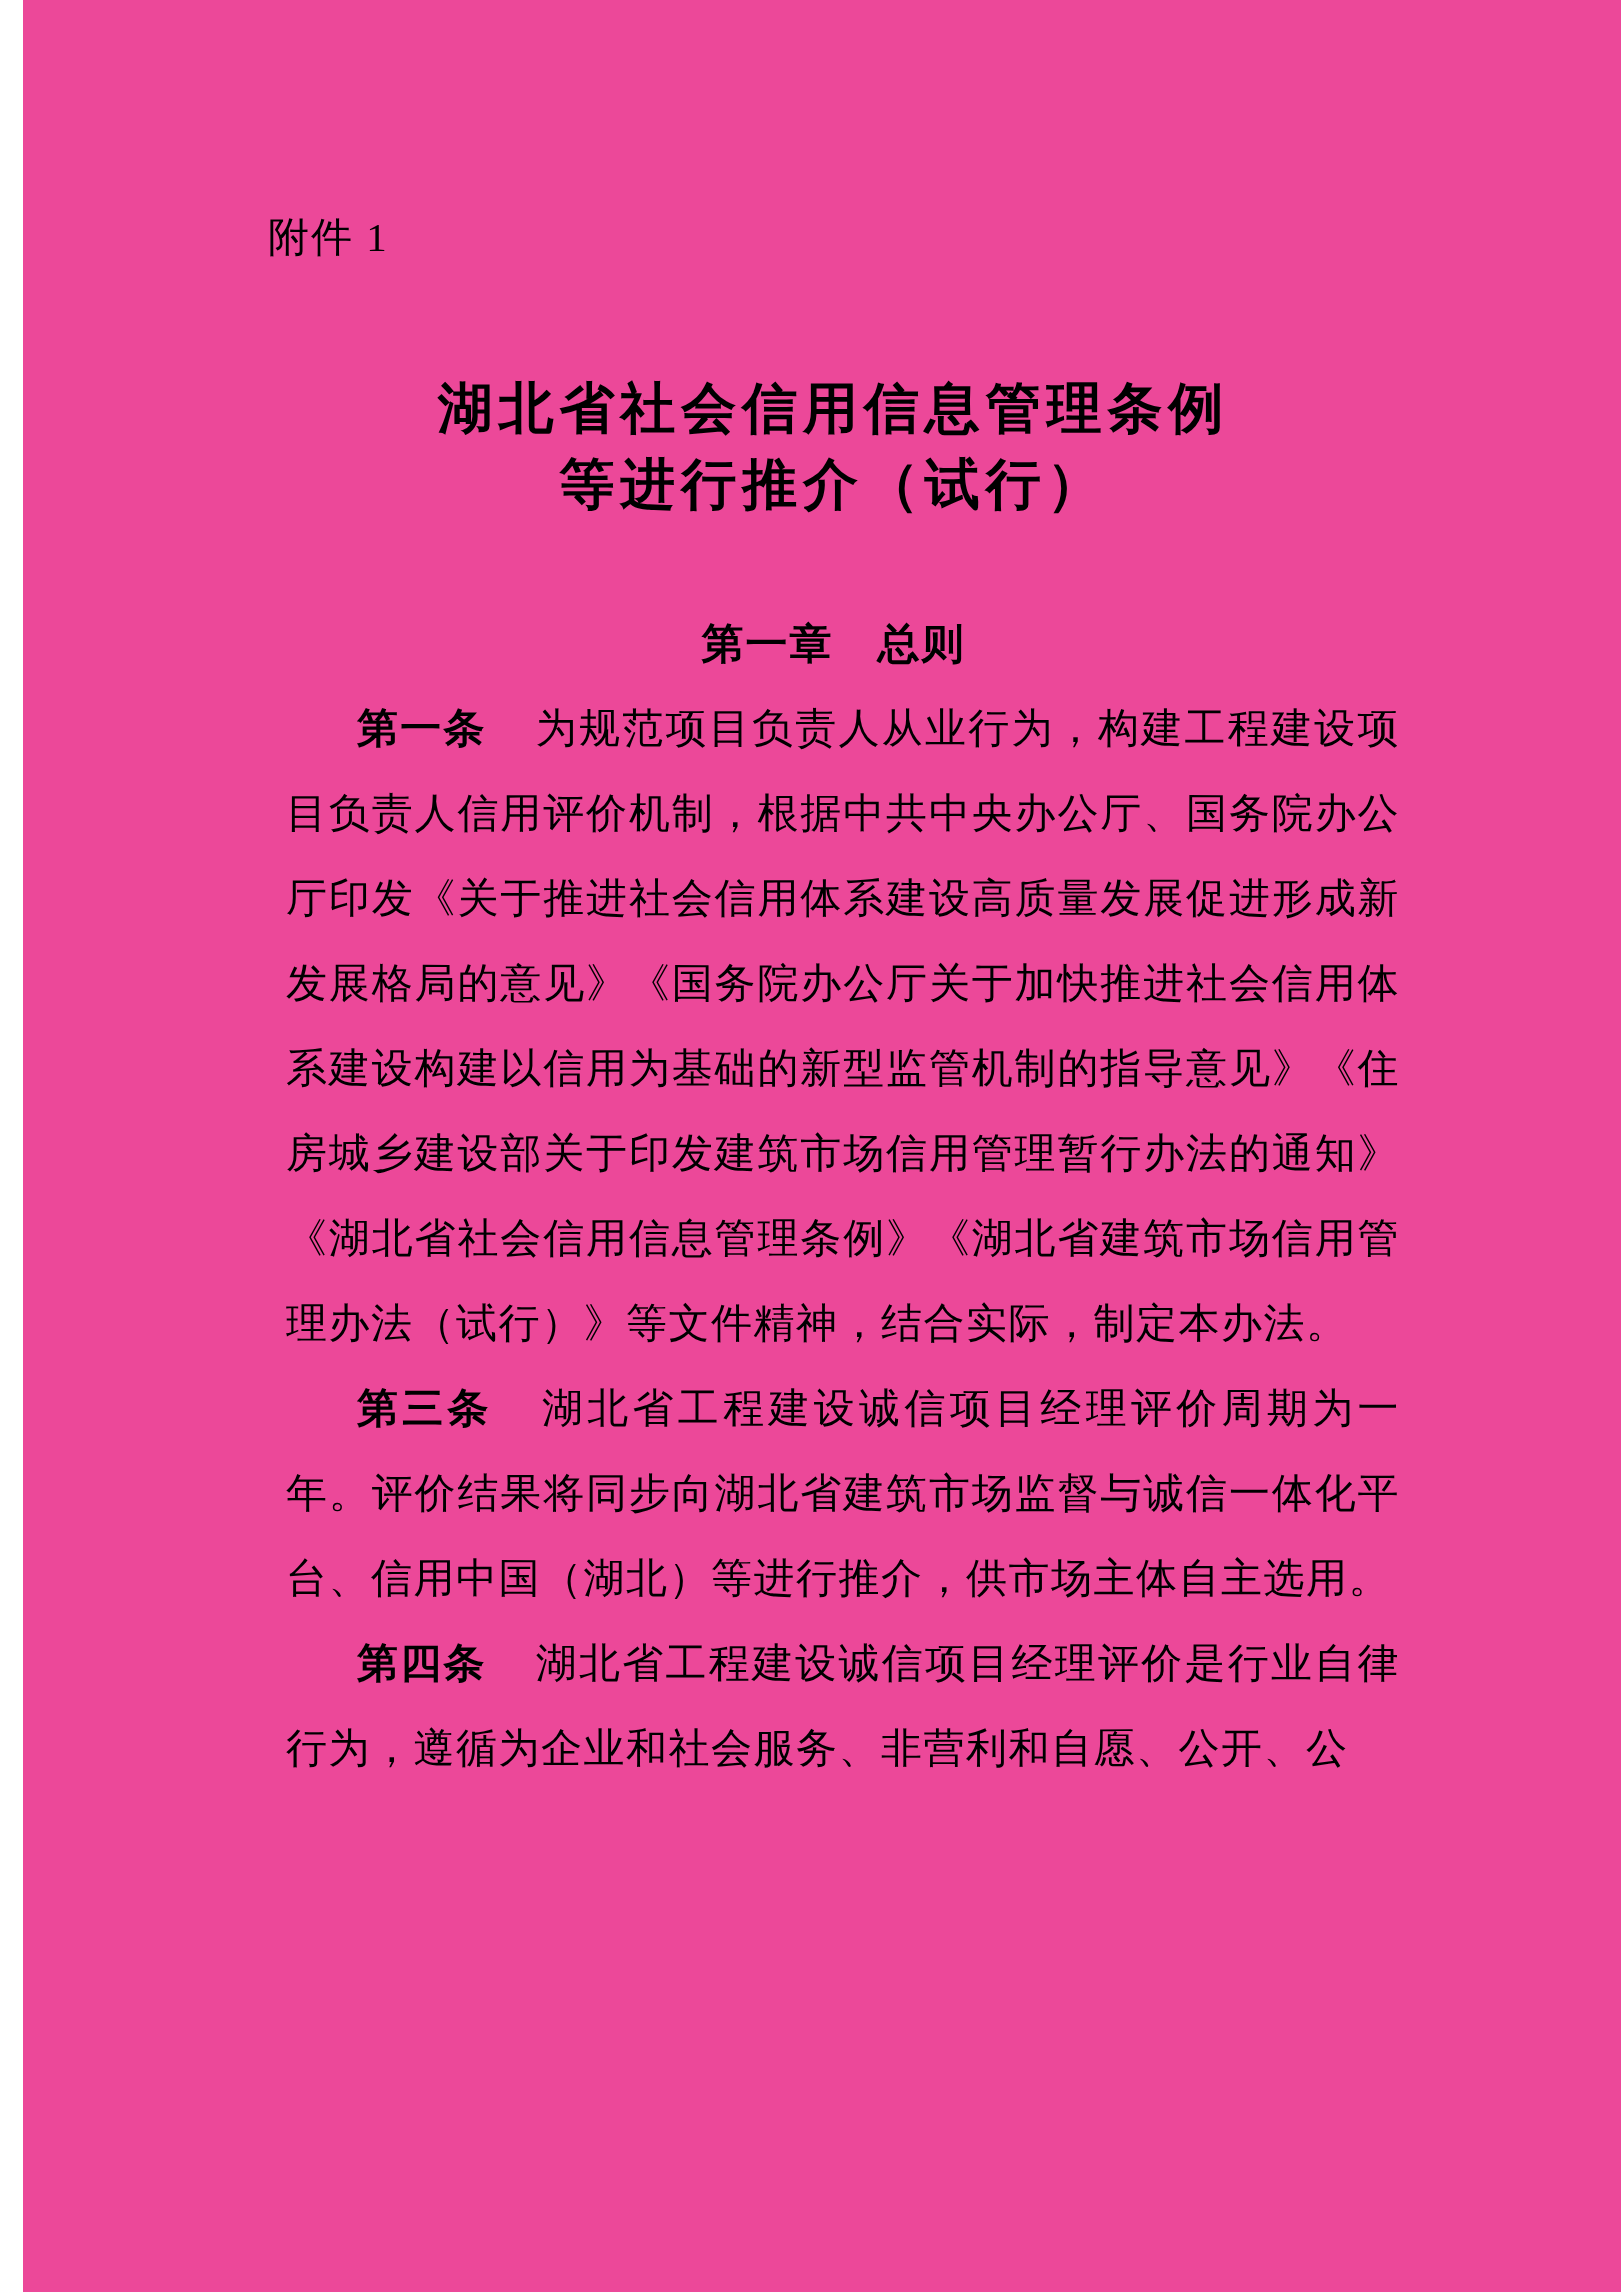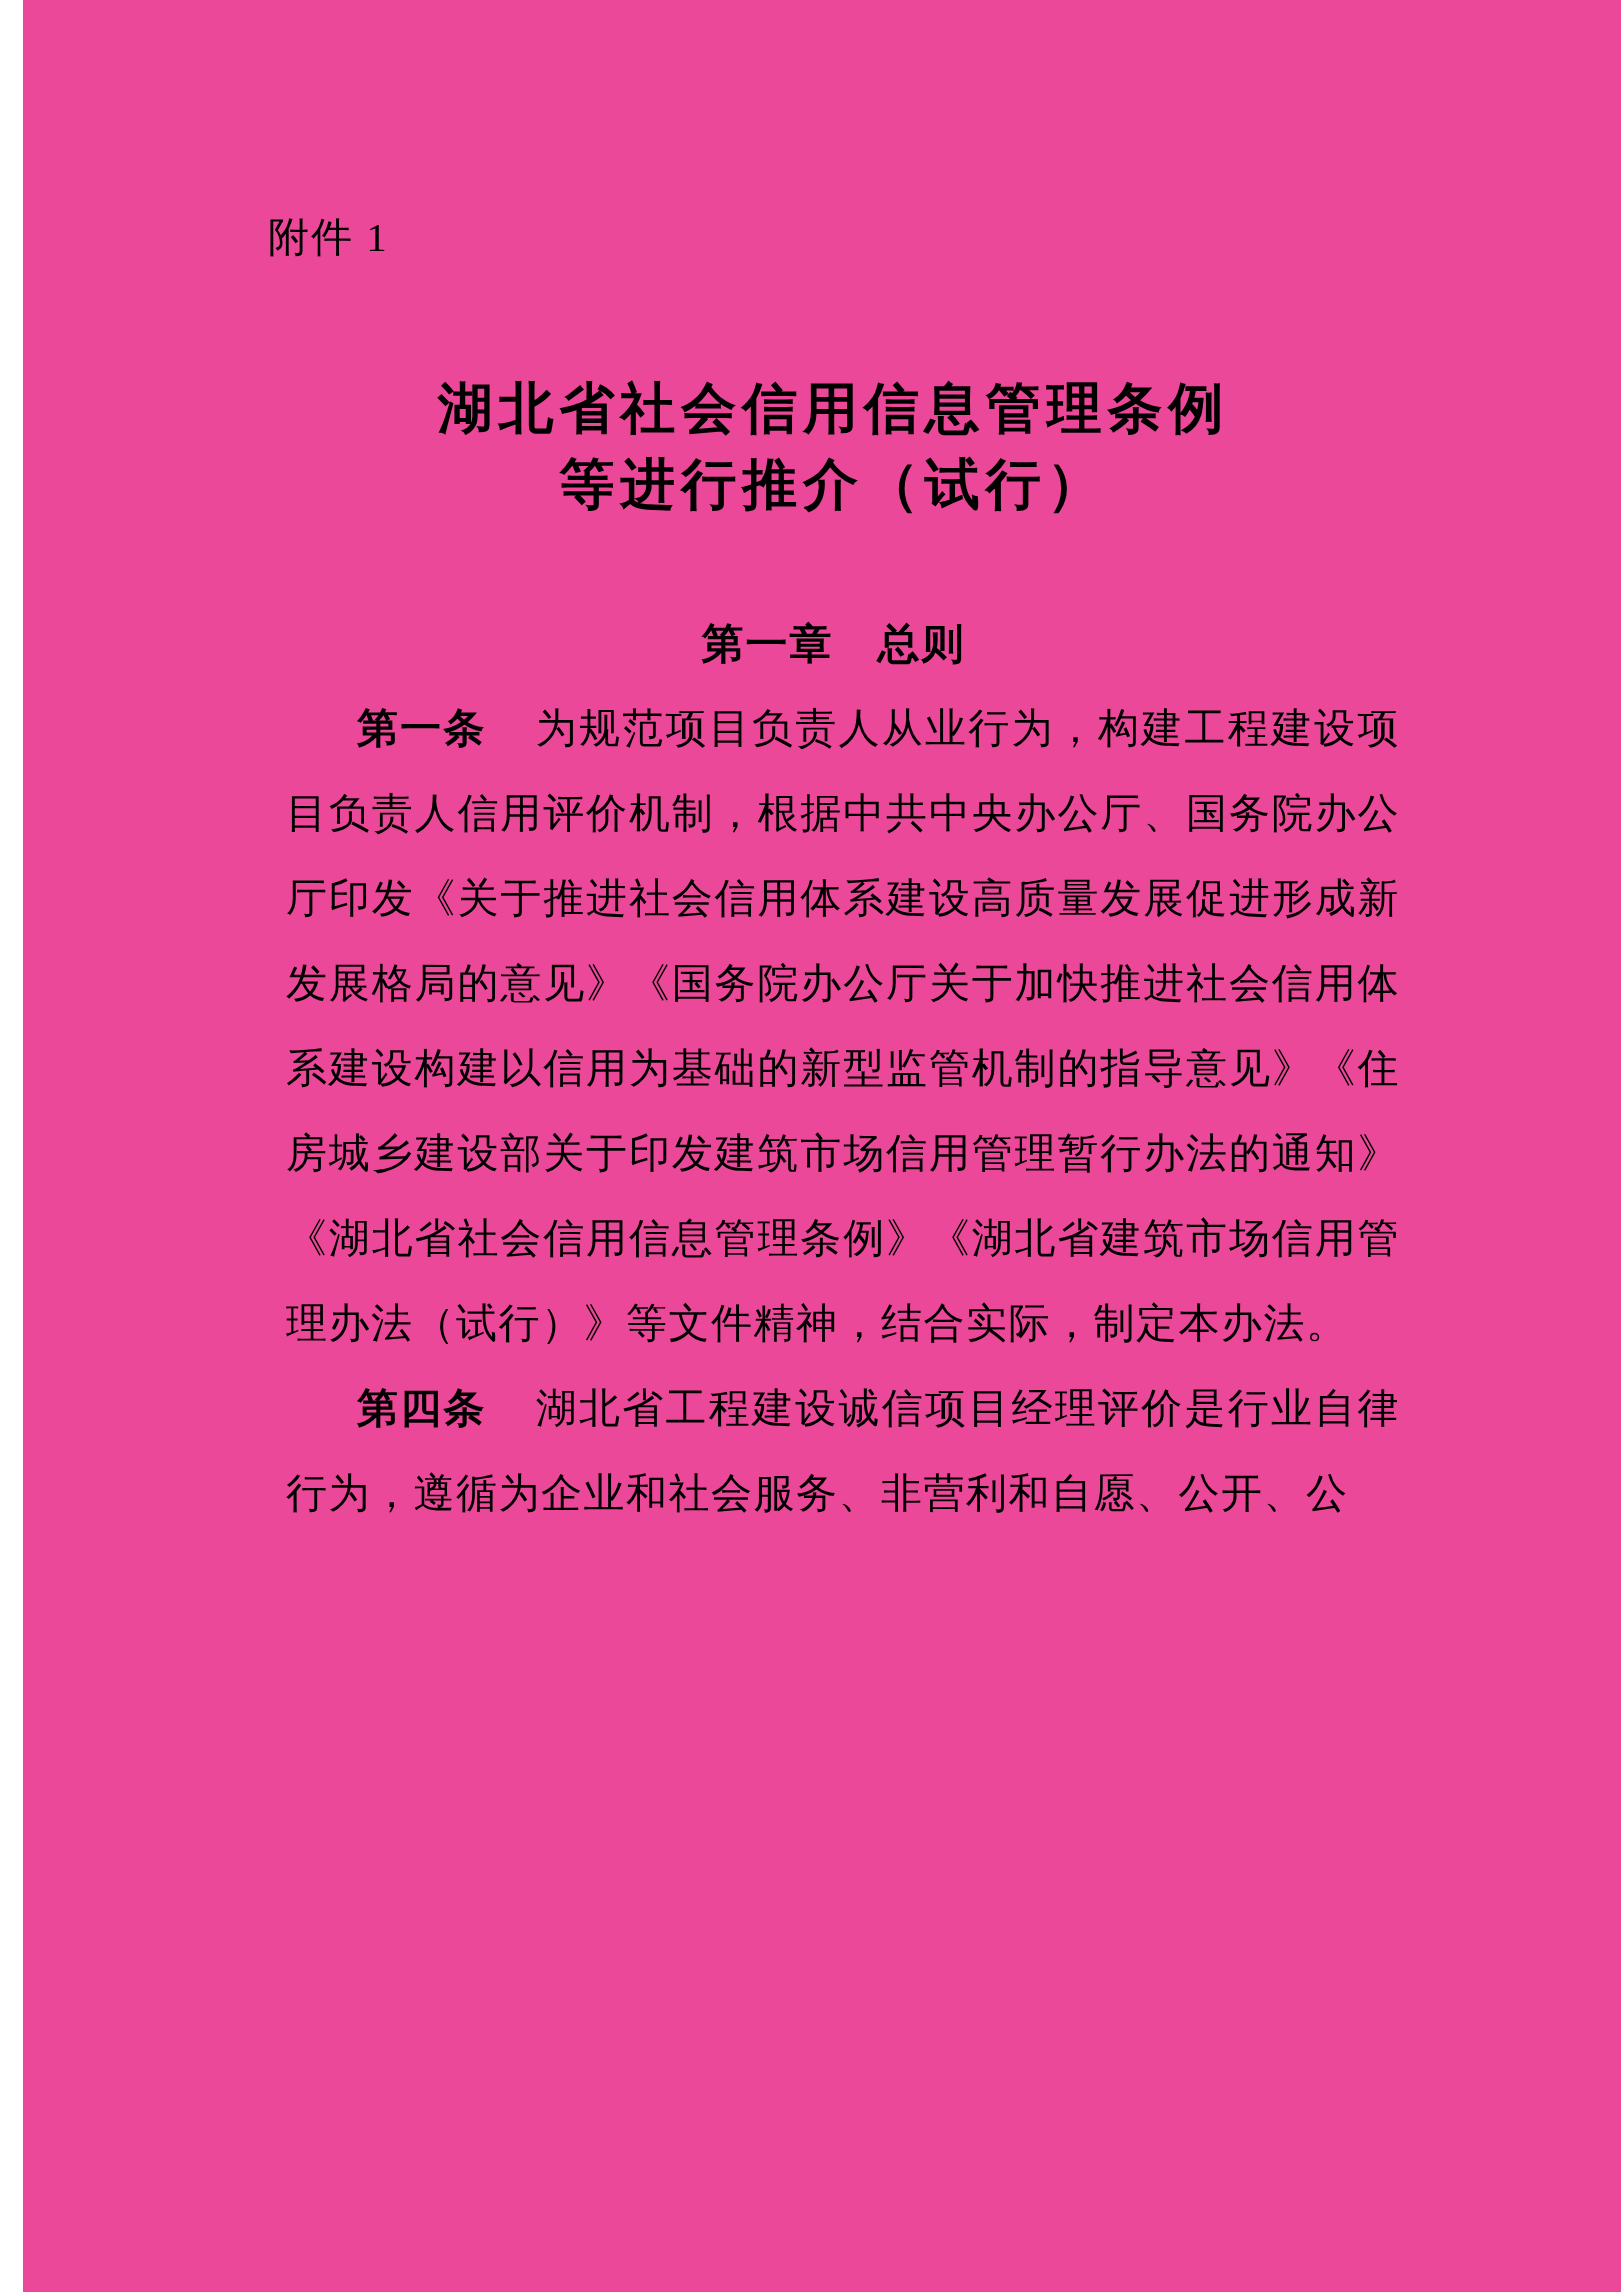--- a/index.html
+++ b/index.html
@@ -86,20 +86,23 @@
 
   <div class="chapter-heading">第一章　总则</div>
 
   <div class="body-text">
 
     <p>
       <span class="art-num">第一条</span><span>为规范项目负责人从业行为，构建工程建设项目负责人信用评价机制，根据中共中央办公厅、国务院办公厅印发《关于推进社会信用体系建设高质量发展促进形成新发展格局的意见》《国务院办公厅关于加快推进社会信用体系建设构建以信用为基础的新型监管机制的指导意见》《住房城乡建设部关于印发建筑市场信用管理暂行办法的通知》《湖北省社会信用信息管理条例》《湖北省建筑市场信用管理办法（试行）》等文件精神，结合实际，制定本办法。</span>
     </p>
 
 
+    <p>
+      <span class="art-num">第三条</span><span>湖北省工程建设诚信项目经理评价周期为一年。评价结果将同步向湖北省建筑市场监督与诚信一体化平台、信用中国（湖北）等进行推介，供市场主体自主选用。</span>
+    </p>
 
     <p>
       <span class="art-num">第四条</span><span>湖北省工程建设诚信项目经理评价是行业自律行为，遵循为企业和社会服务、非营利和自愿、公开、公</span>
     </p>
 
   </div>
 </div>
 
 
 </body></html>

